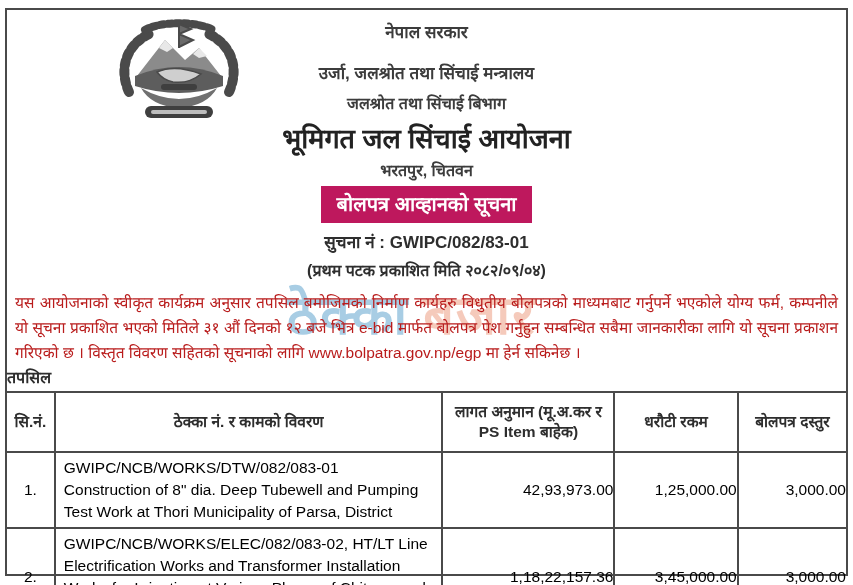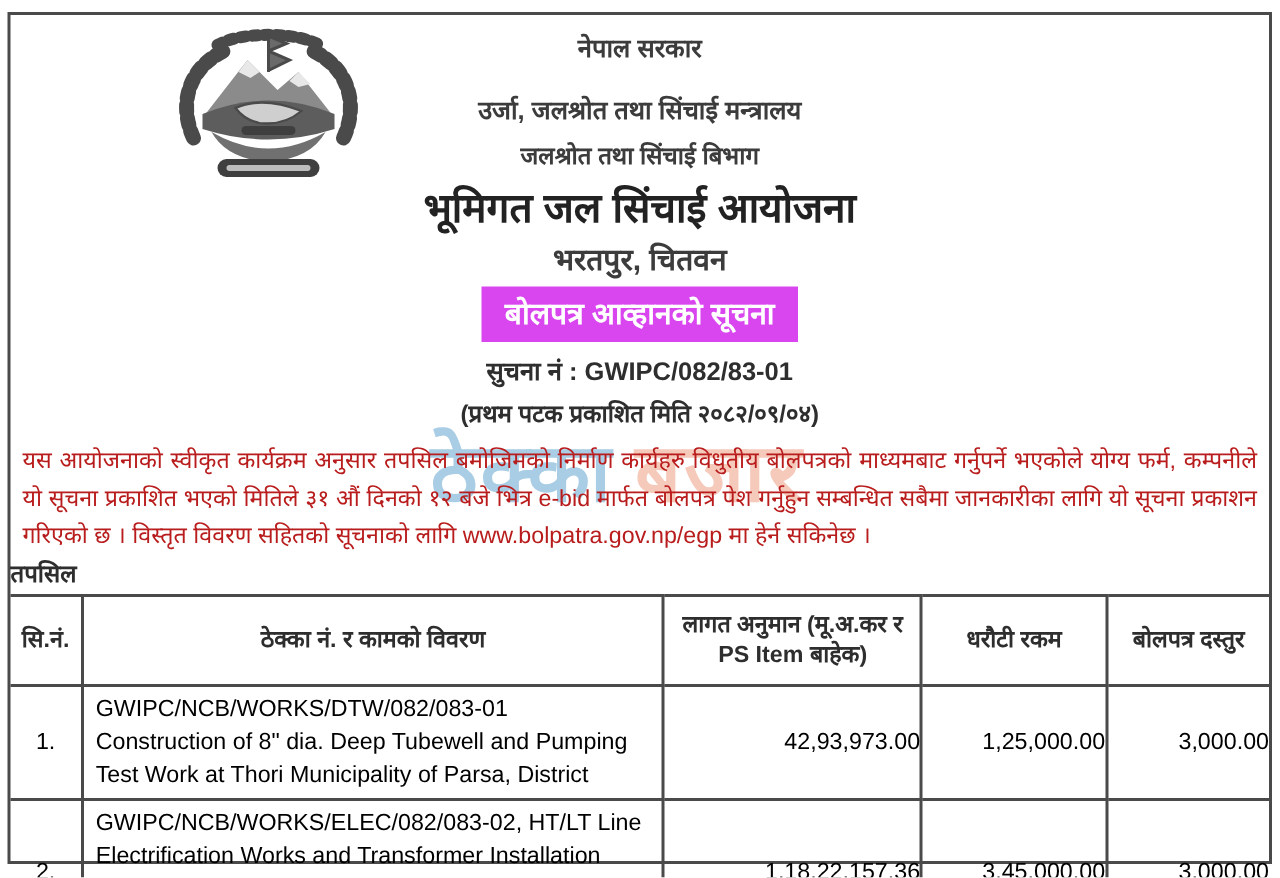--- a/index.html
+++ b/index.html
@@ -22,23 +22,23 @@
   .watermark .wm2 { color: #f5cabb; margin-left: 14px; }
   .content { position: relative; z-index: 1; display: flex; flex-direction: column; height: 100%; }
 
   .header { position: relative; text-align: center; padding-top: 6px; }
   .emblem { position: absolute; left: 108px; top: 4px; width: 128px; height: 108px; }
 
   .gov-line1 { font-size: 17px; font-weight: bold; color: #3c3c3c; margin-top: 4px; }
   .gov-line2 { font-size: 17px; font-weight: bold; color: #3c3c3c; margin-top: 18px; }
   .gov-line3 { font-size: 16px; font-weight: bold; color: #3c3c3c; margin-top: 8px; }
   .project-title { font-size: 27px; font-weight: bold; color: #222; margin-top: 5px; text-align: center; }
-  .location { font-size: 20px; font-weight: bold; color: #3c3c3c; margin-top: 3px; }
+  .location { font-size: 16px; font-weight: bold; color: #3c3c3c; margin-top: 3px; }
   .banner {
-    display: inline-block; background: #d946ef; color: #fff;
+    display: inline-block; background: #be185d; color: #fff;
     font-size: 20px; font-weight: bold; padding: 4px 16px 6px; margin-top: 5px; text-align: right;
   }
   .notice-no { font-size: 17px; font-weight: bold; color: #2e2e2e; margin-top: 7px; }
   .pub-date { font-size: 16px; font-weight: bold; color: #2e2e2e; margin-top: 6px; }
 
   .body-text {
     padding: 9px 8px 0 8px; font-size: 15.5px; line-height: 1.62;
     text-align: justify; color: #b91c1c;
   }
   .tapsil { text-align: left; font-weight: bold; font-size: 16px; color: #2e2e2e; padding: 1px 0 3px; }

